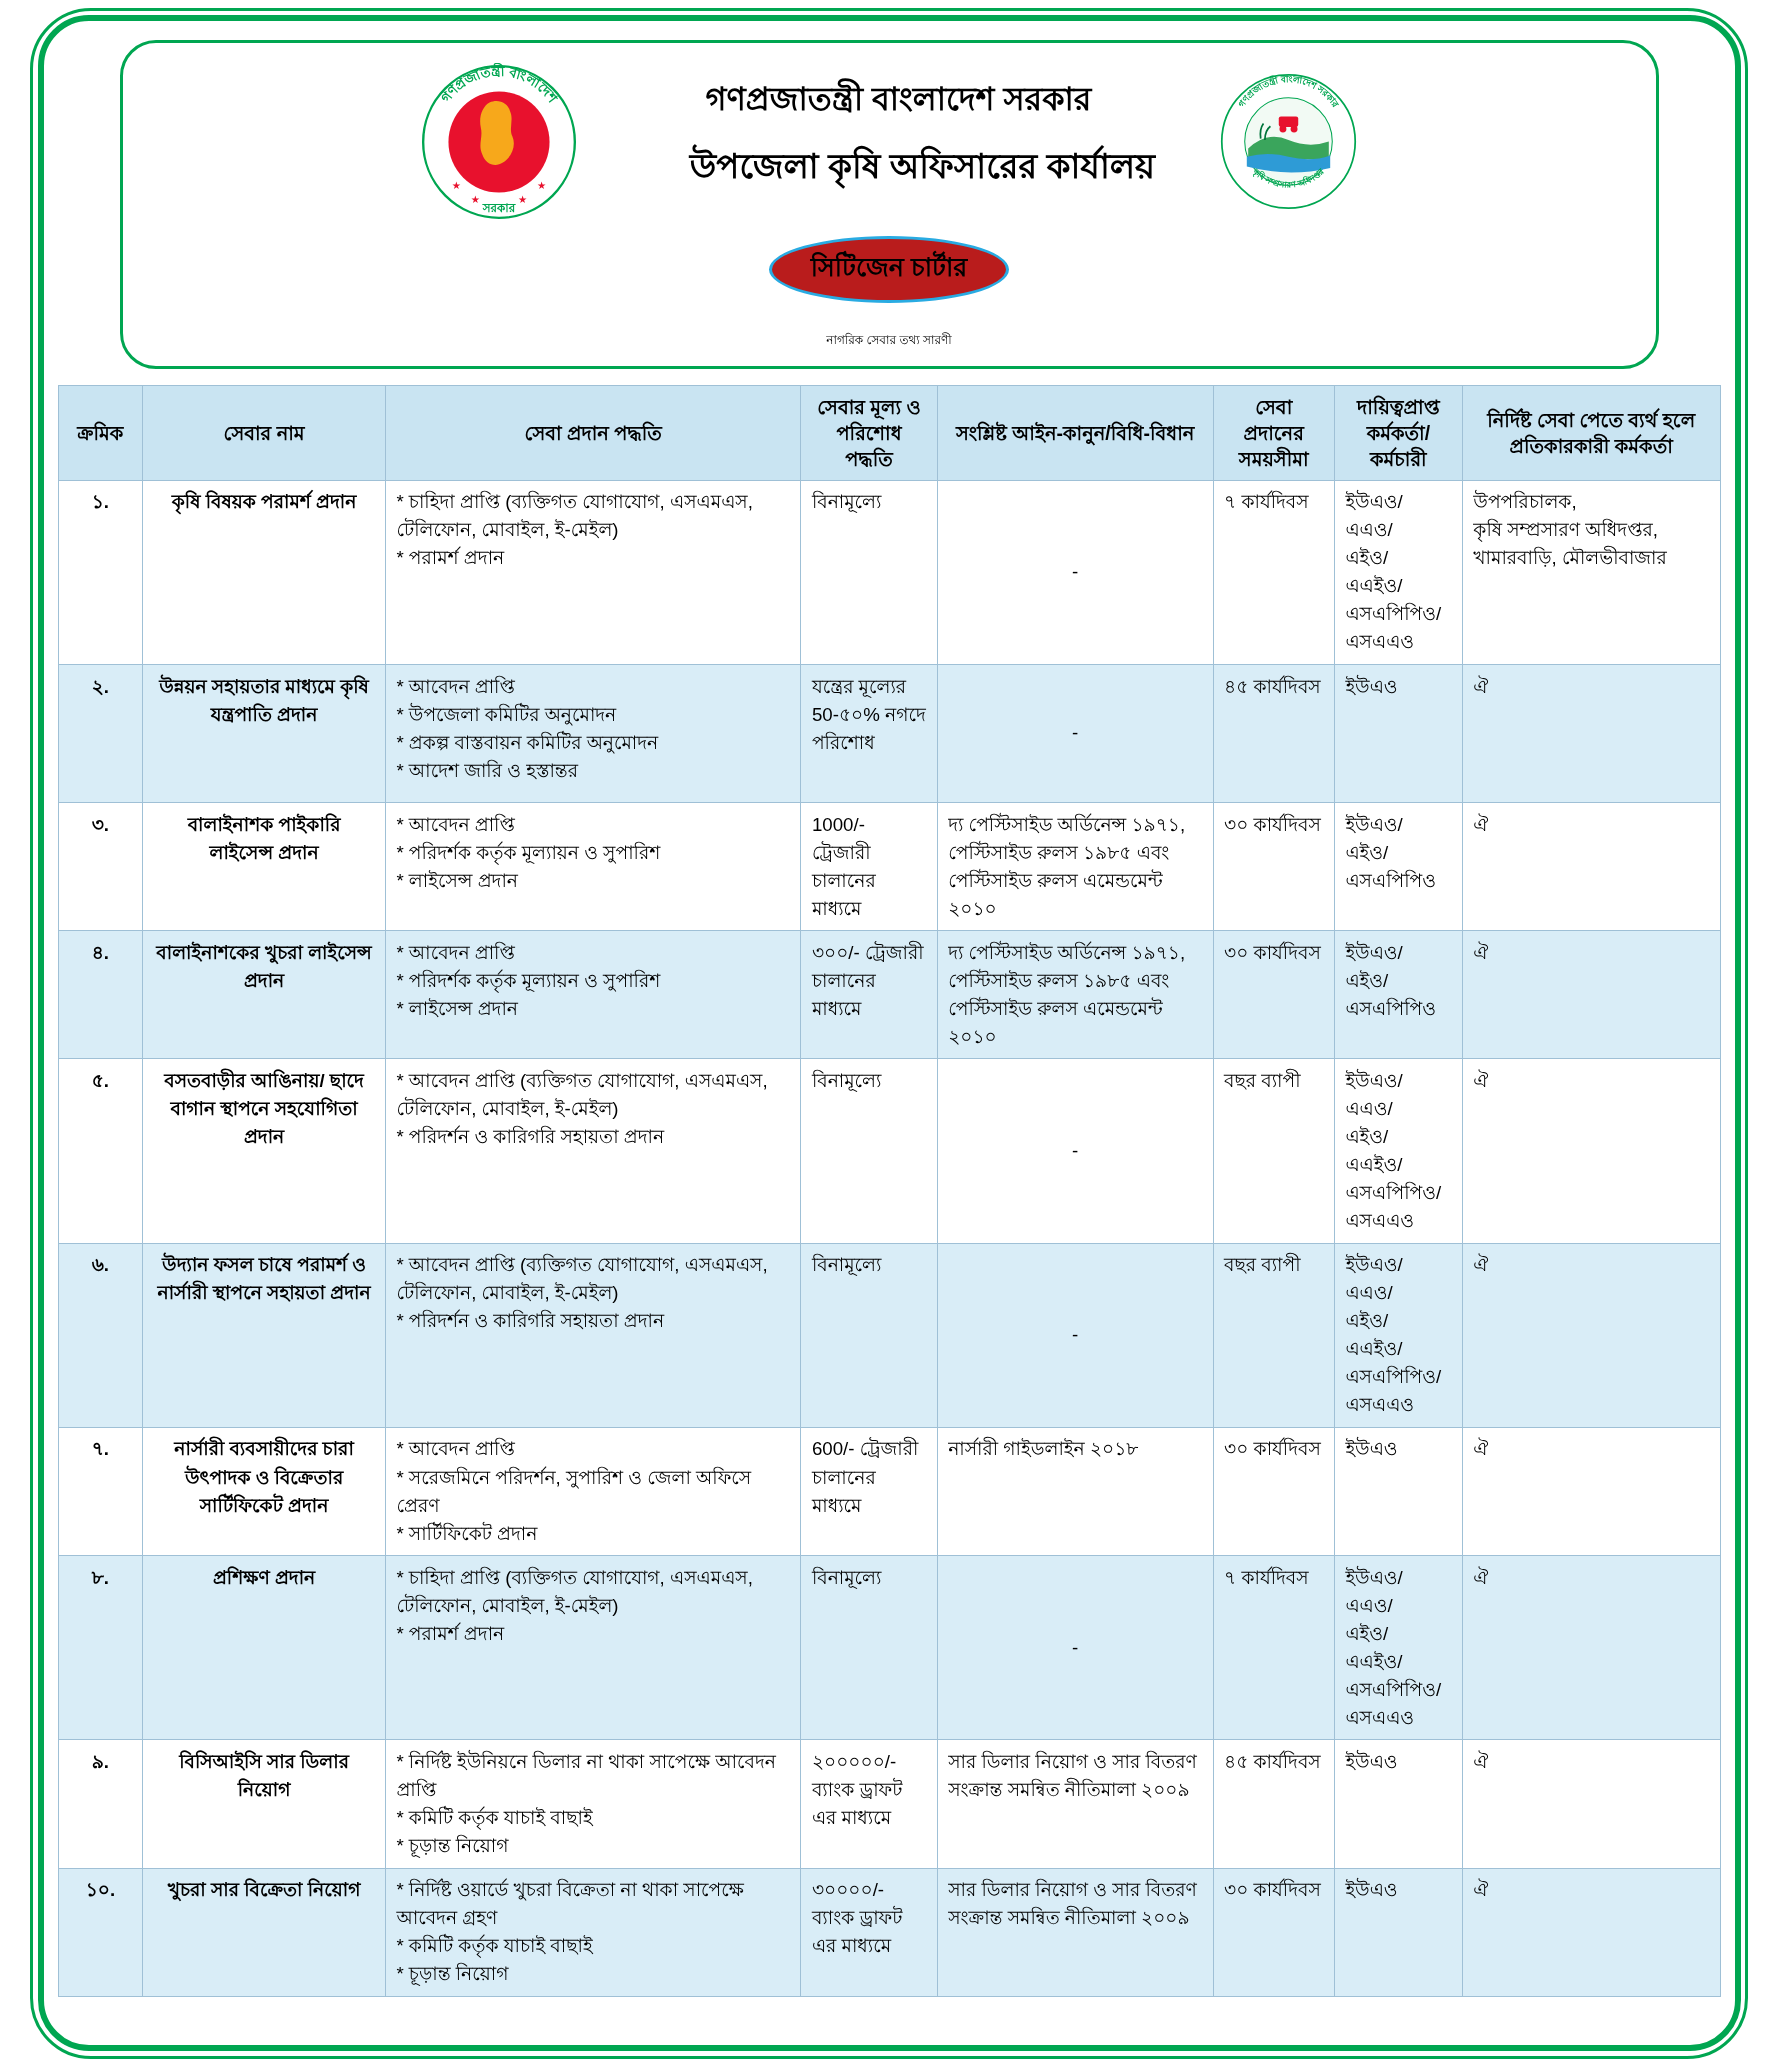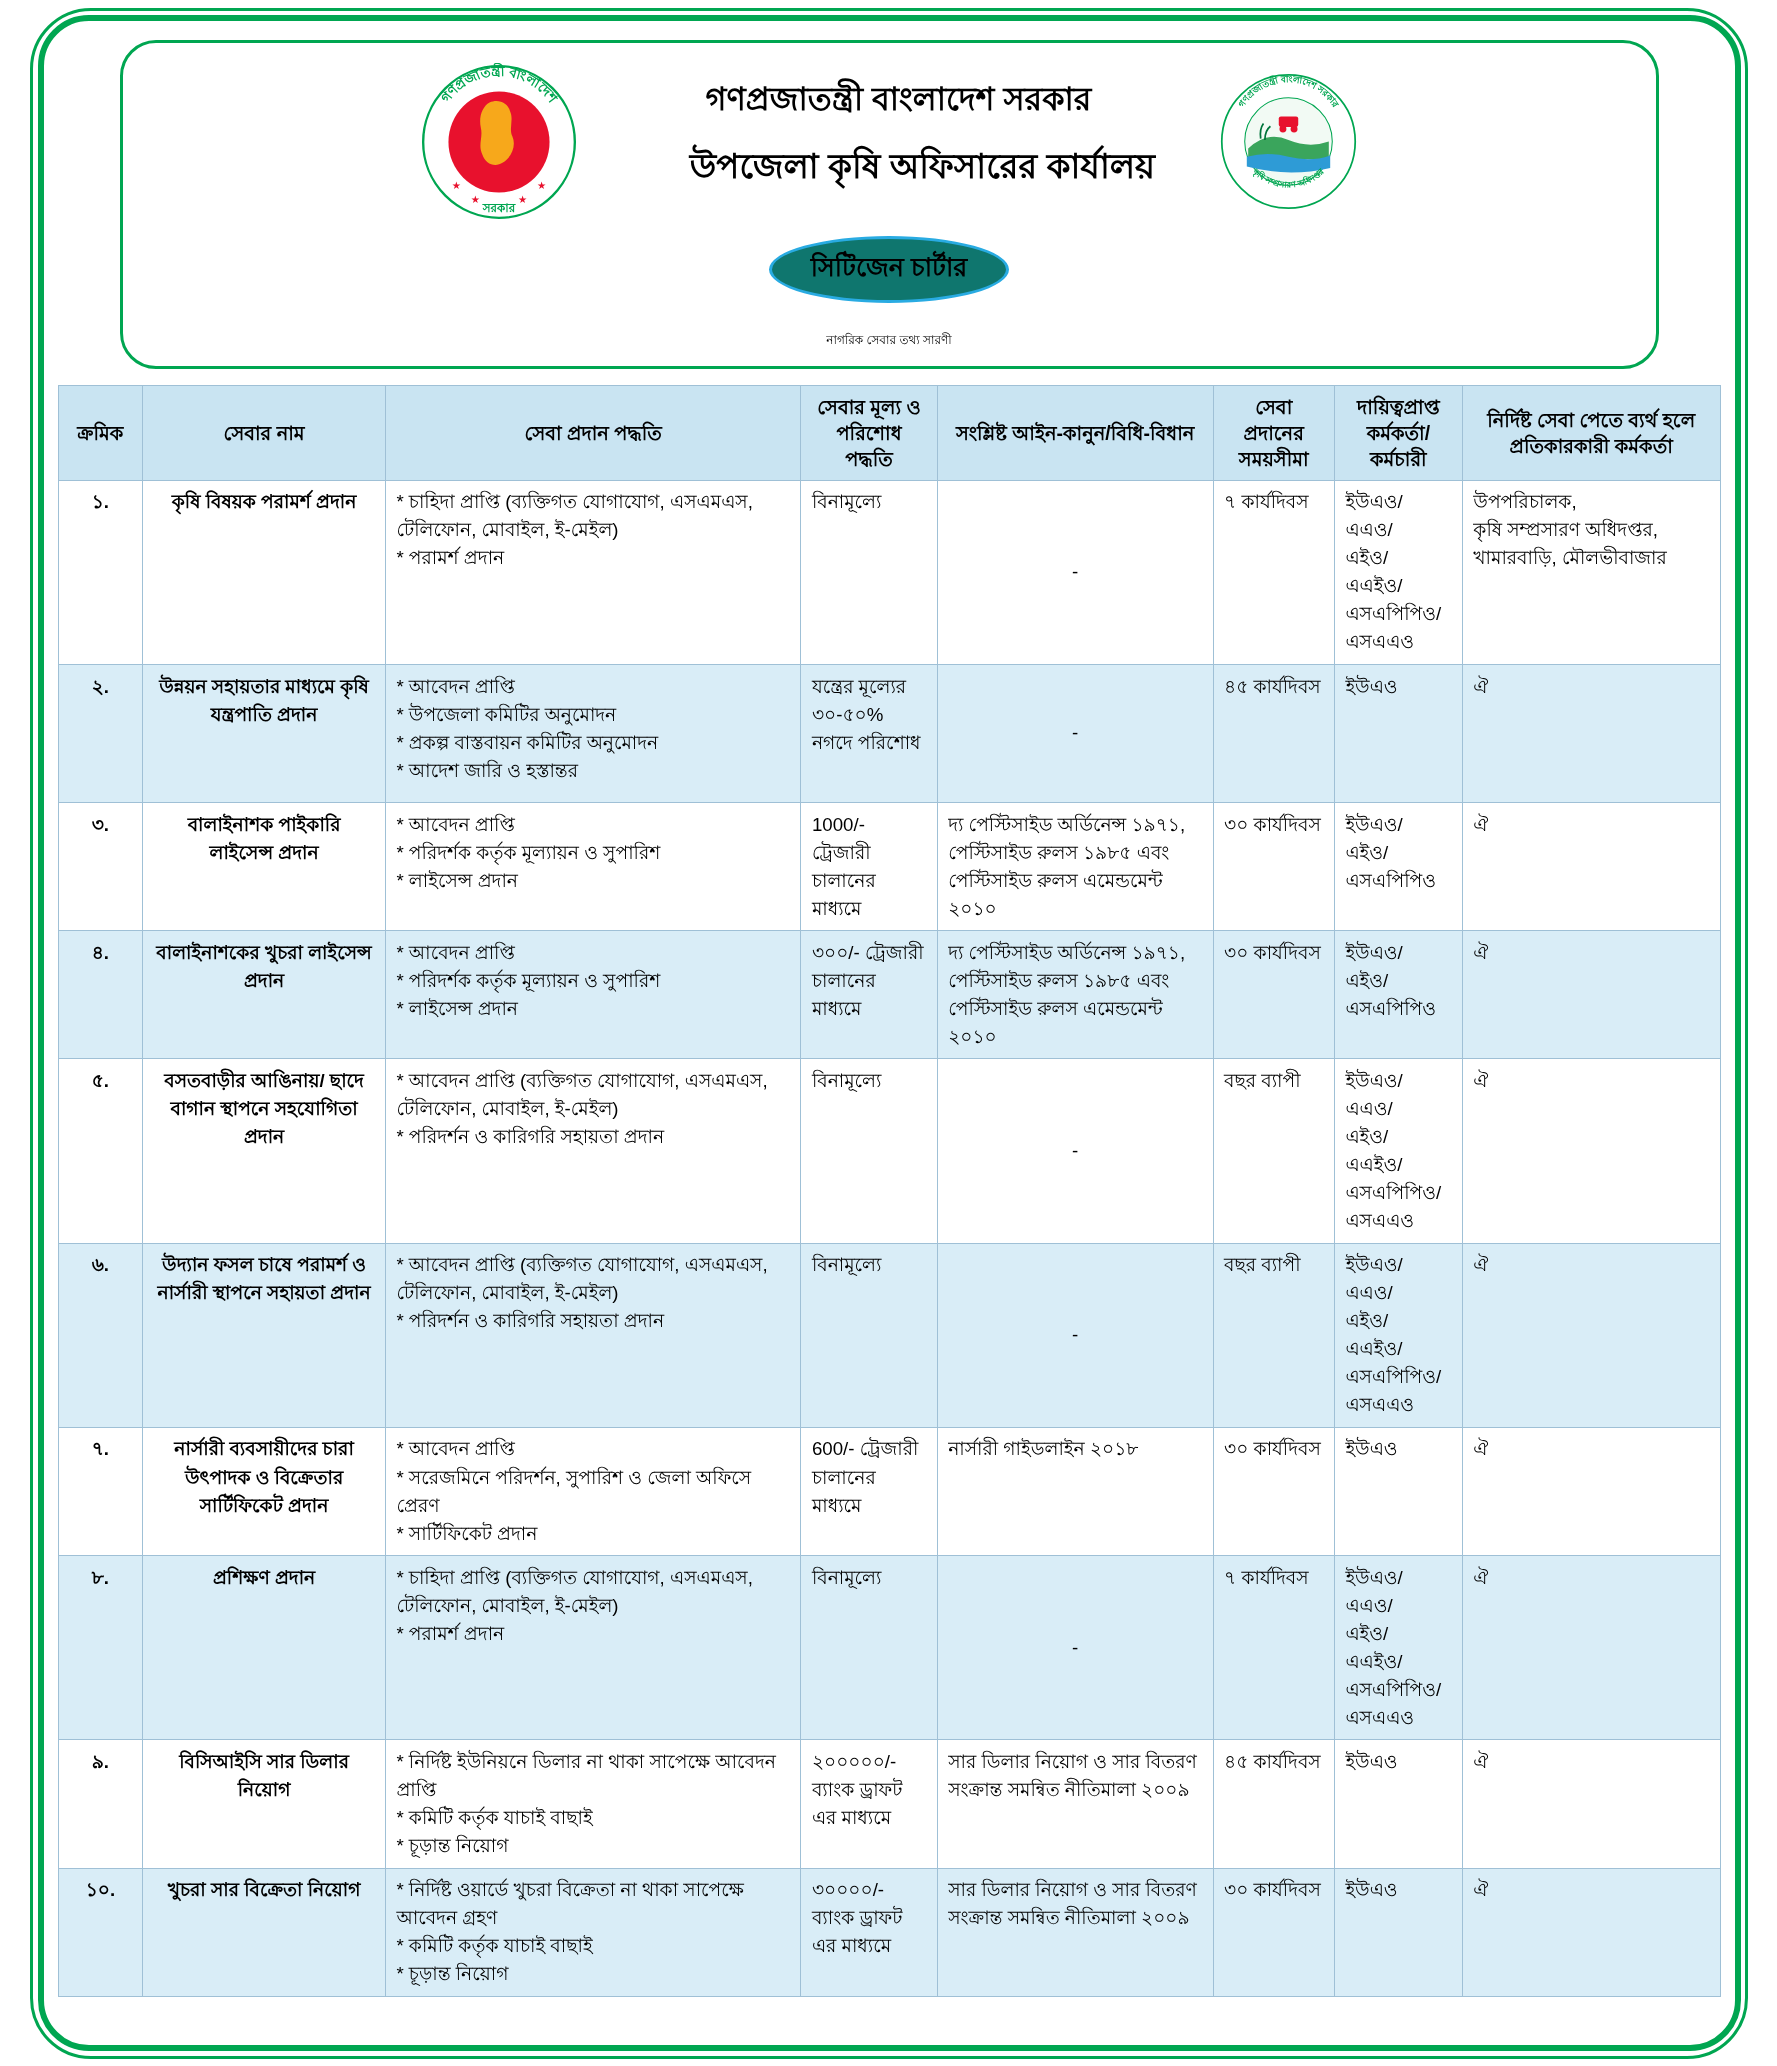--- a/index.html
+++ b/index.html
@@ -21,21 +21,21 @@
     width:1539px; margin:19.4px auto 0; border:3.7px solid #00a651; border-radius:36px;
     padding:19.4px 30px 15px; text-align:center; background:#fff;
   }
   .header-row { display:flex; align-items:center; justify-content:center; gap:64px; }
   .titles { min-width:478px; }
   .title-1 { font-size:32px; font-weight:bold; margin-bottom:12px; }
   .title-2 { font-size:34px; font-weight:bold; margin-bottom:12px;margin-left:48px; }
   .title-3 { font-size:31px; font-weight:bold; }
   .badge {
     display:inline-block; margin-top:15px; border:3px solid #29abe2;
-    border-radius:50%; padding:9px 39px; font-size:25.4px; font-weight:bold; background:#0f766e;text-align:right;
+    border-radius:50%; padding:9px 39px; font-size:25.4px; font-weight:bold; background:#b91c1c;text-align:right;
   }
   .subtitle { margin-top:28px; font-size:12px; font-weight:normal; }
 
   table.charter {
     border-collapse:collapse; table-layout:fixed;
     width:1663px; margin:16.4px auto 0; background:#fff;
   }
   .charter th, .charter td {
     border:1.1px solid #9fc0d6; padding:7.5px 10.5px;
     font-size:18.7px; line-height:1.5; vertical-align:top; word-wrap:break-word;
@@ -162,21 +162,21 @@
 খামারবাড়ি, মৌলভীবাজার</td>
   </tr>
 
   <tr>
     <td class="cell-serial">২.</td>
     <td class="cell-service">উন্নয়ন সহায়তার মাধ্যমে কৃষি যন্ত্রপাতি প্রদান</td>
     <td class="pre">* আবেদন প্রাপ্তি
 * উপজেলা কমিটির অনুমোদন
 * প্রকল্প বাস্তবায়ন কমিটির অনুমোদন
 * আদেশ জারি ও হস্তান্তর</td>
-    <td class="cell-fee">যন্ত্রের মূল্যের ৩০-৫০% নগদে পরিশোধ</td>
+    <td class="cell-fee">যন্ত্রের মূল্যের 50-৫০% নগদে পরিশোধ</td>
     <td class="cell-law dash-cell">-</td>
     <td class="cell-time">৪৫ কার্যদিবস</td>
     <td class="pre">ইউএও</td>
     <td class="pre">ঐ</td>
   </tr>
 
   <tr>
     <td class="cell-serial">৩.</td>
     <td class="cell-service">বালাইনাশক পাইকারি লাইসেন্স প্রদান</td>
     <td class="pre">* আবেদন প্রাপ্তি

